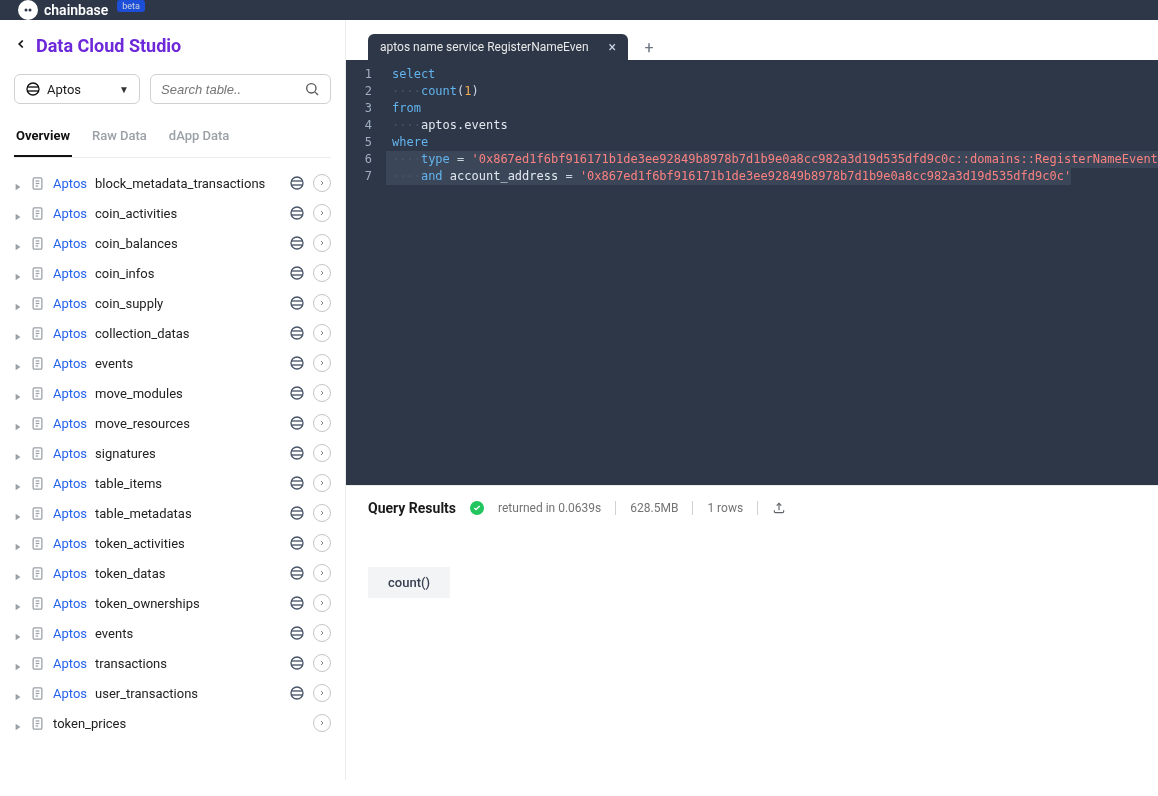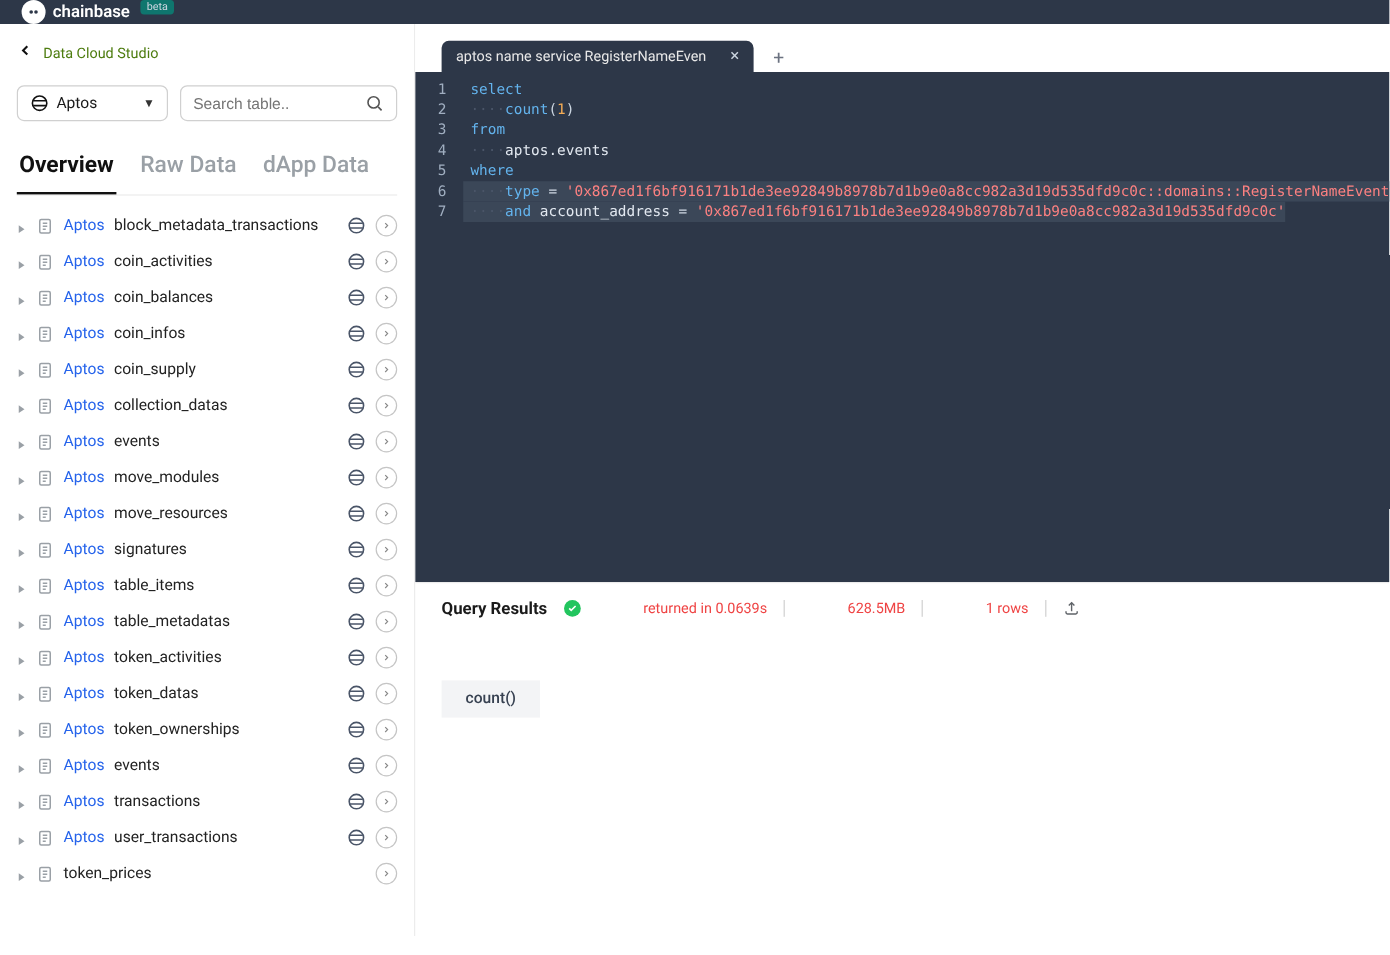--- a/index.html
+++ b/index.html
@@ -32,21 +32,21 @@
       background: #fff;
       display: flex; align-items: center; justify-content: center;
     }
     .logo-mark svg { width: 12px; height: 12px; }
     .logo-text {
       font-weight: 600;
       font-size: 14px;
       color: #fff;
     }
     .beta-badge {
-      background: #0f766e;
+      background: #1d4ed8;
       color: #cbd5e0;
       font-size: 9px;
       padding: 1px 5px;
       border-radius: 3px;
       margin-left: 3px;
       position: relative;
       top: -4px;
     }
     
     .main-layout {
@@ -65,23 +65,23 @@
       padding: 15px 14px 0 14px;
       flex-shrink: 0;
     }
     .page-title-row {
       display: flex;
       align-items: center;
       gap: 8px;
       margin-bottom: 18px;
     }
     .page-title {
-      font-size: 12px;
-      font-weight: 400;
-      color: #4d7c0f;
+      font-size: 18px;
+      font-weight: 700;
+      color: #6d28d9;
     }
     .filter-row {
       display: flex;
       gap: 10px;
       margin-bottom: 14px;
     }
     .chain-select {
       display: flex;
       align-items: center;
       gap: 6px;
@@ -103,31 +103,32 @@
       border: 1px solid #d0d0d0;
       border-radius: 6px;
       padding: 6px 10px;
     }
     .search-input {
       border: none;
       outline: none;
       width: 100%;
       font-size: 13px;
       background: transparent;
+      font-style: italic;
     }
     .search-icon { position: absolute; right: 10px; width: 16px; height: 16px; color: #555; }
     .tabs {
       display: flex;
       gap: 18px;
       border-bottom: 1px solid #ececec;
       padding-bottom: 0;
     }
     .tab {
       padding: 10px 2px 12px 2px;
-      font-size: 19px;
+      font-size: 13px;
       color: #9aa0a6;
       cursor: pointer;
       font-weight: 500;
     }
     .tab.active {
       color: #111;
       font-weight: 700;
       border-bottom: 2px solid #111;
     }
     
@@ -221,33 +222,34 @@
     .dots { color: #4a5568; }
     .str { color: #fc8181; }
     .hl-line .code-content { background: #3b4758; }
     
     .results-pane {
       border-top: 1px solid #ececec;
       padding: 14px 22px;
     }
     .results-header {
       display: flex;
+      align-items: center;
       gap: 14px;
       font-size: 13px;
       margin-bottom: 14px;
     }
     .results-title { font-weight: 700; font-size: 14px; }
     .check-badge {
       width: 14px; height: 14px; border-radius: 50%;
       background: #22c55e;
       display: flex; align-items: center; justify-content: center;
       color: #fff;
     }
     .check-badge svg { width: 8px; height: 8px; }
-    .result-meta { color: #ef4444; font-size: 12px; margin-left: 38px; }
+    .result-meta { color: #737373; font-size: 12px; }
     .divider-v { width: 1px; height: 14px; background: #d0d0d0; }
     .export-icon { width: 14px; height: 14px; color: #5f6368; cursor: pointer; }
     .result-table { font-size: 13px; }
     .rth {
       background: #f3f4f6;
       padding: 8px 20px;
       display: inline-block;
       color: #374151;
       font-weight: 500;
       margin-top: 37px;

